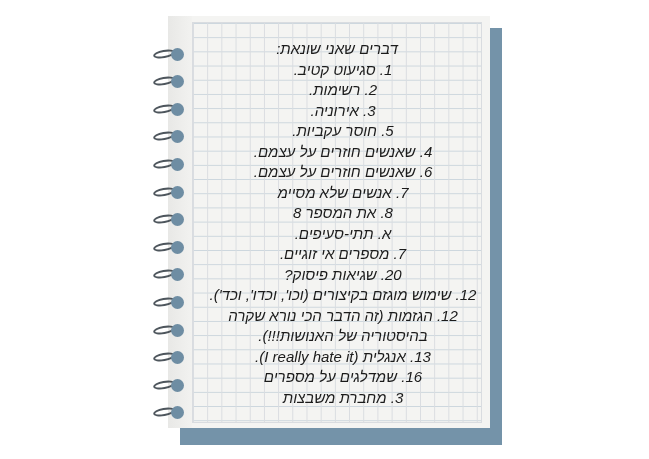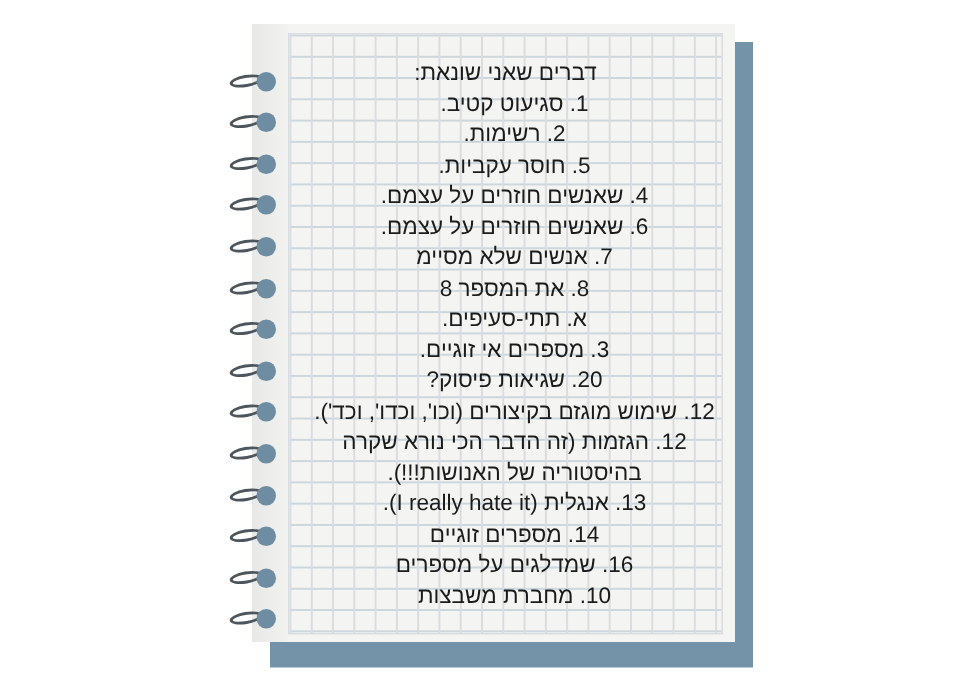--- a/index.html
+++ b/index.html
@@ -92,20 +92,21 @@
     direction: rtl;
     unicode-bidi: plaintext;
     text-align: center;
     font-size: 15px;
     line-height: 20.5px;
     color: var(--c-text, #1b1b1b);
   }
   .text .line {
     direction: rtl;
     white-space: nowrap;
+    font-style: italic;
   }
   .lines { display: block; padding-left: 12px; }
 </style>
 </head>
 <body>
 
 <div class="canvas">
   <div class="page-shadow"></div>
   <div class="page">
     <div class="margin-shade"></div>
@@ -166,31 +167,31 @@
       <div class="ring">
           <span class="loop"></span>
           <span class="dot"></span>
         </div>
     </div>
     <div class="text">
       <div class="line">דברים שאני שונאת:</div>
       <div class="lines">
           <div class="line">1. סגיעוט קטיב.</div>
           <div class="line">2. רשימות.</div>
+          <div class="line">3. אירוניה.</div>
           <div class="line">5. חוסר עקביות.</div>
           <div class="line">4. שאנשים חוזרים על עצמם.</div>
           <div class="line">6. שאנשים חוזרים על עצמם.</div>
           <div class="line">7. אנשים שלא מסיימ</div>
           <div class="line">8. את המספר 8</div>
           <div class="line">א. תתי-סעיפים.</div>
-          <div class="line">3. מספרים אי זוגיים.</div>
+          <div class="line">7. מספרים אי זוגיים.</div>
           <div class="line">20. שגיאות פיסוק?</div>
           <div class="line">12. שימוש מוגזם בקיצורים (וכו', וכדו', וכד').</div>
           <div class="line">12. הגזמות (זה הדבר הכי נורא שקרה</div>
           <div class="line">בהיסטוריה של האנושות!!!).</div>
           <div class="line">13. אנגלית (I really hate it).</div>
-          <div class="line">14. מספרים זוגיים</div>
           <div class="line">16. שמדלגים על מספרים</div>
-          <div class="line">10. מחברת משבצות</div>
+          <div class="line">3. מחברת משבצות</div>
         </div>
     </div>
   </div>
 </div>
 
 </body></html>

